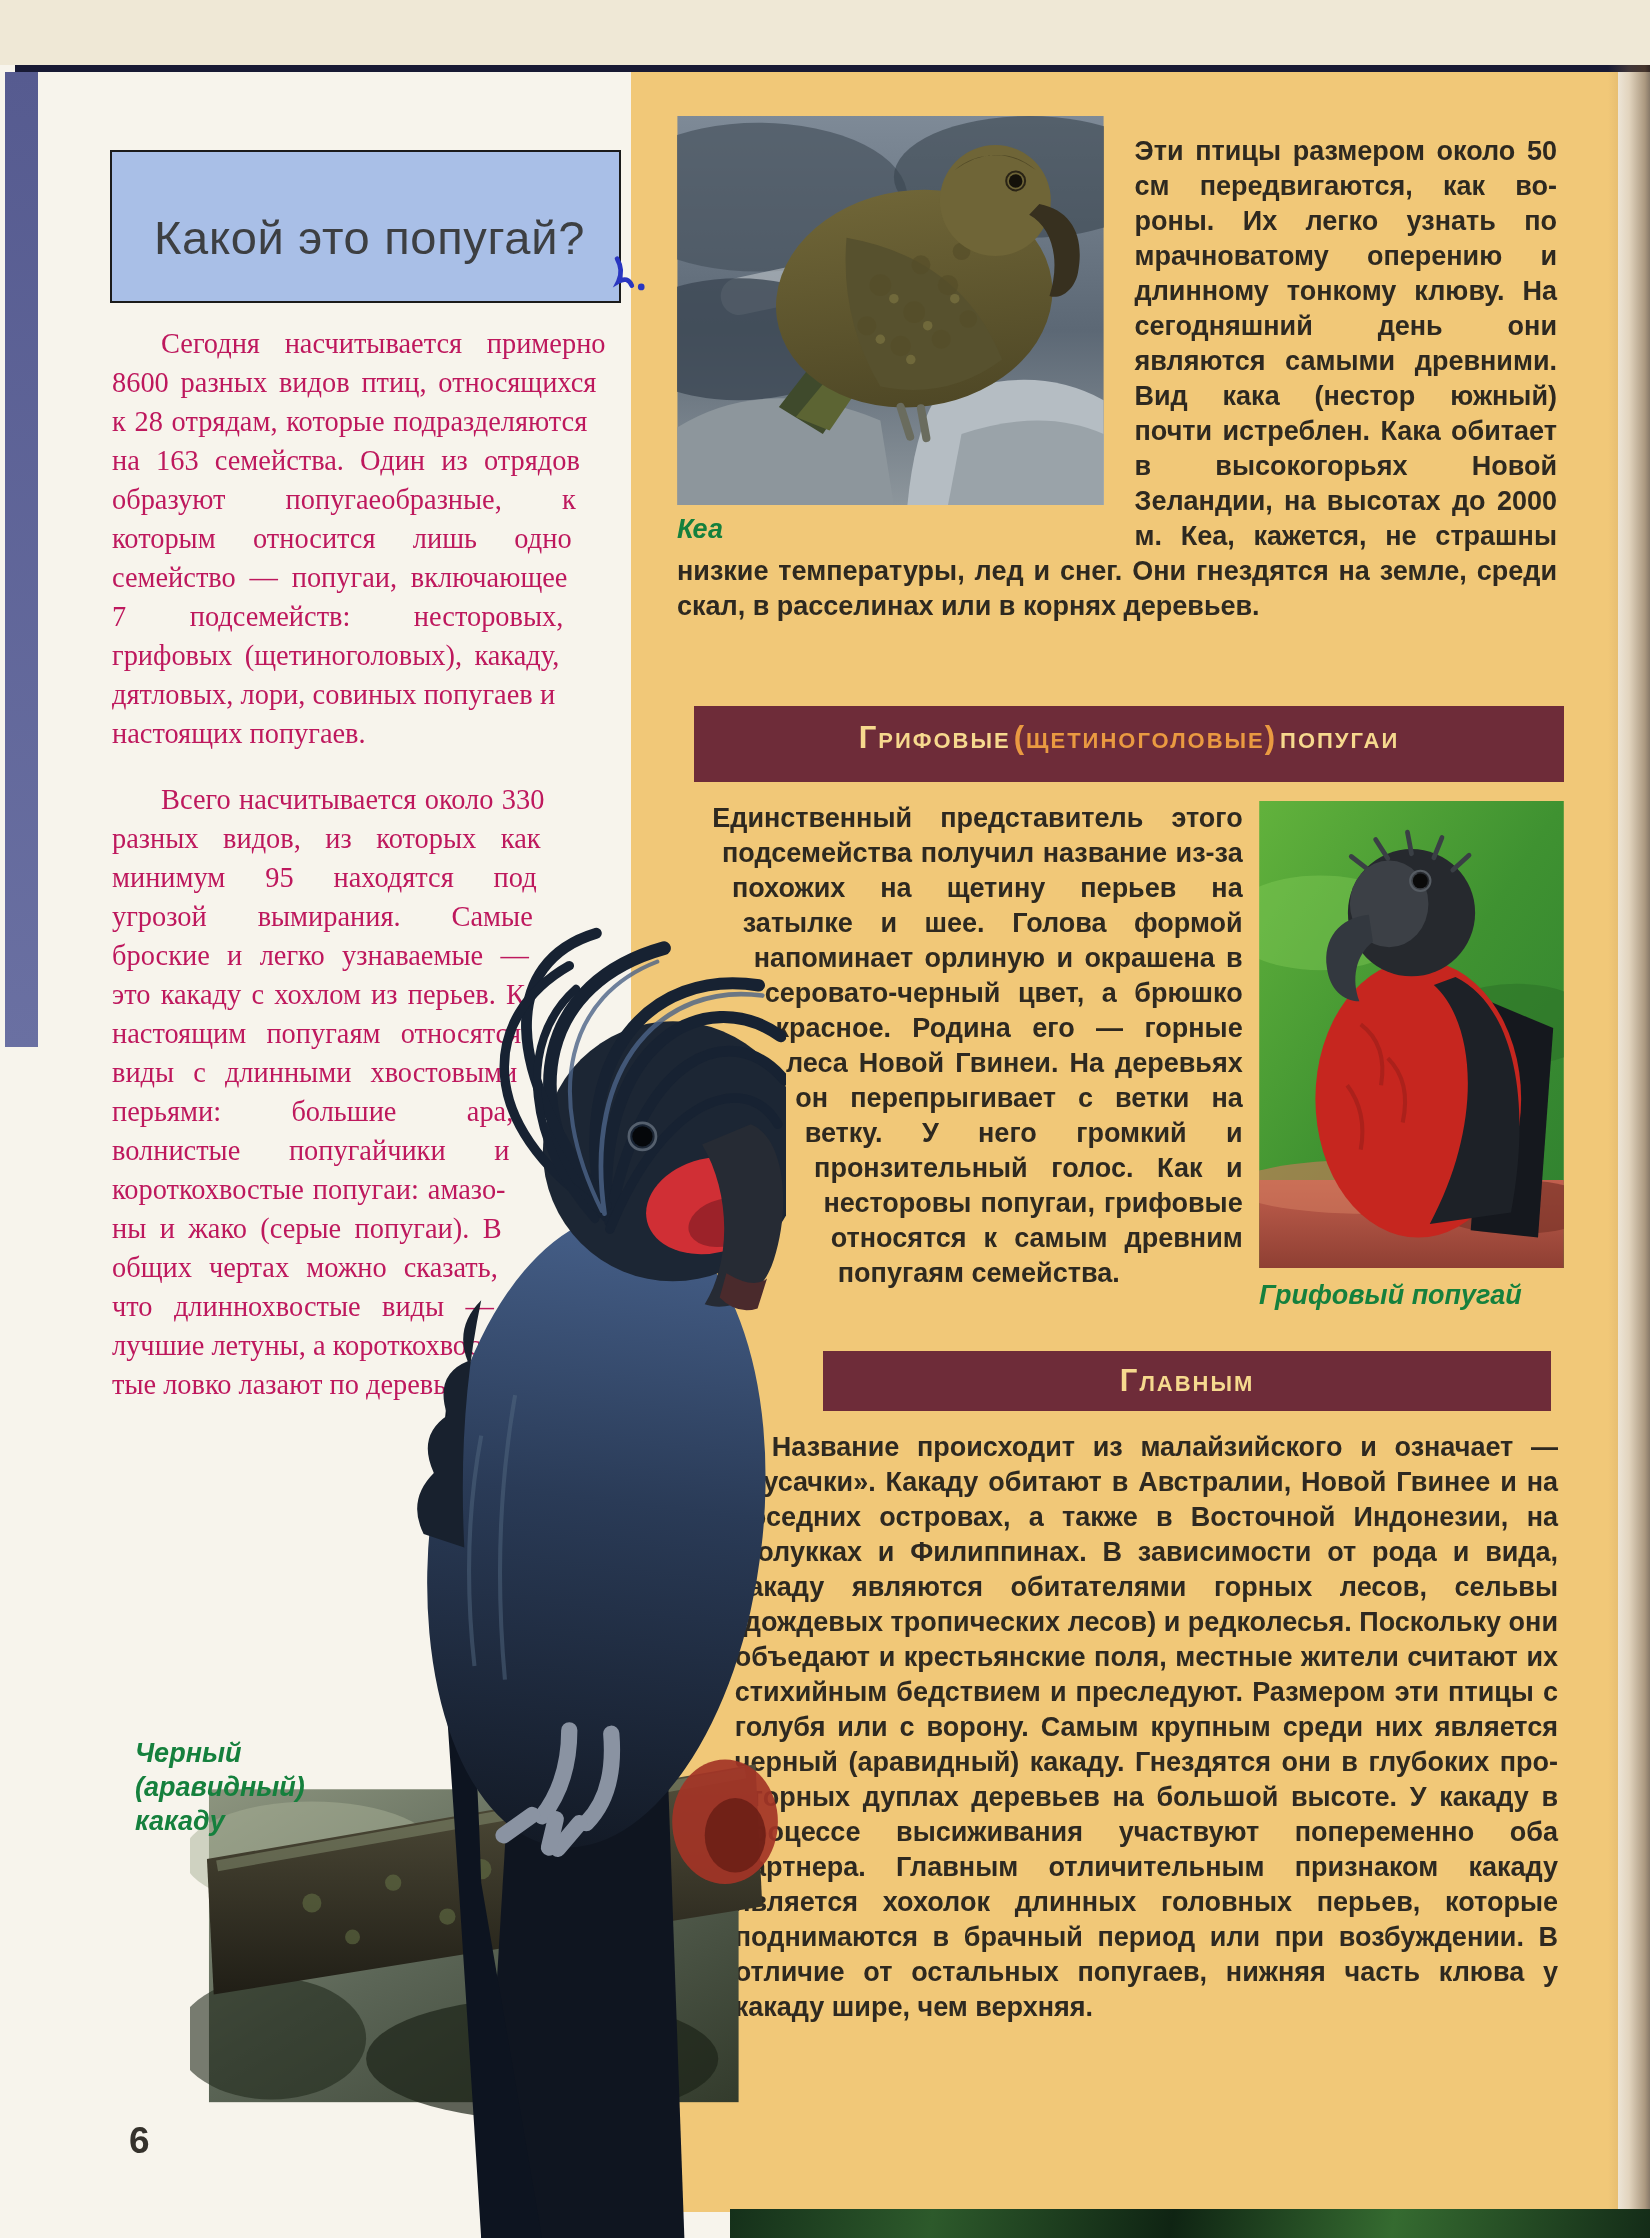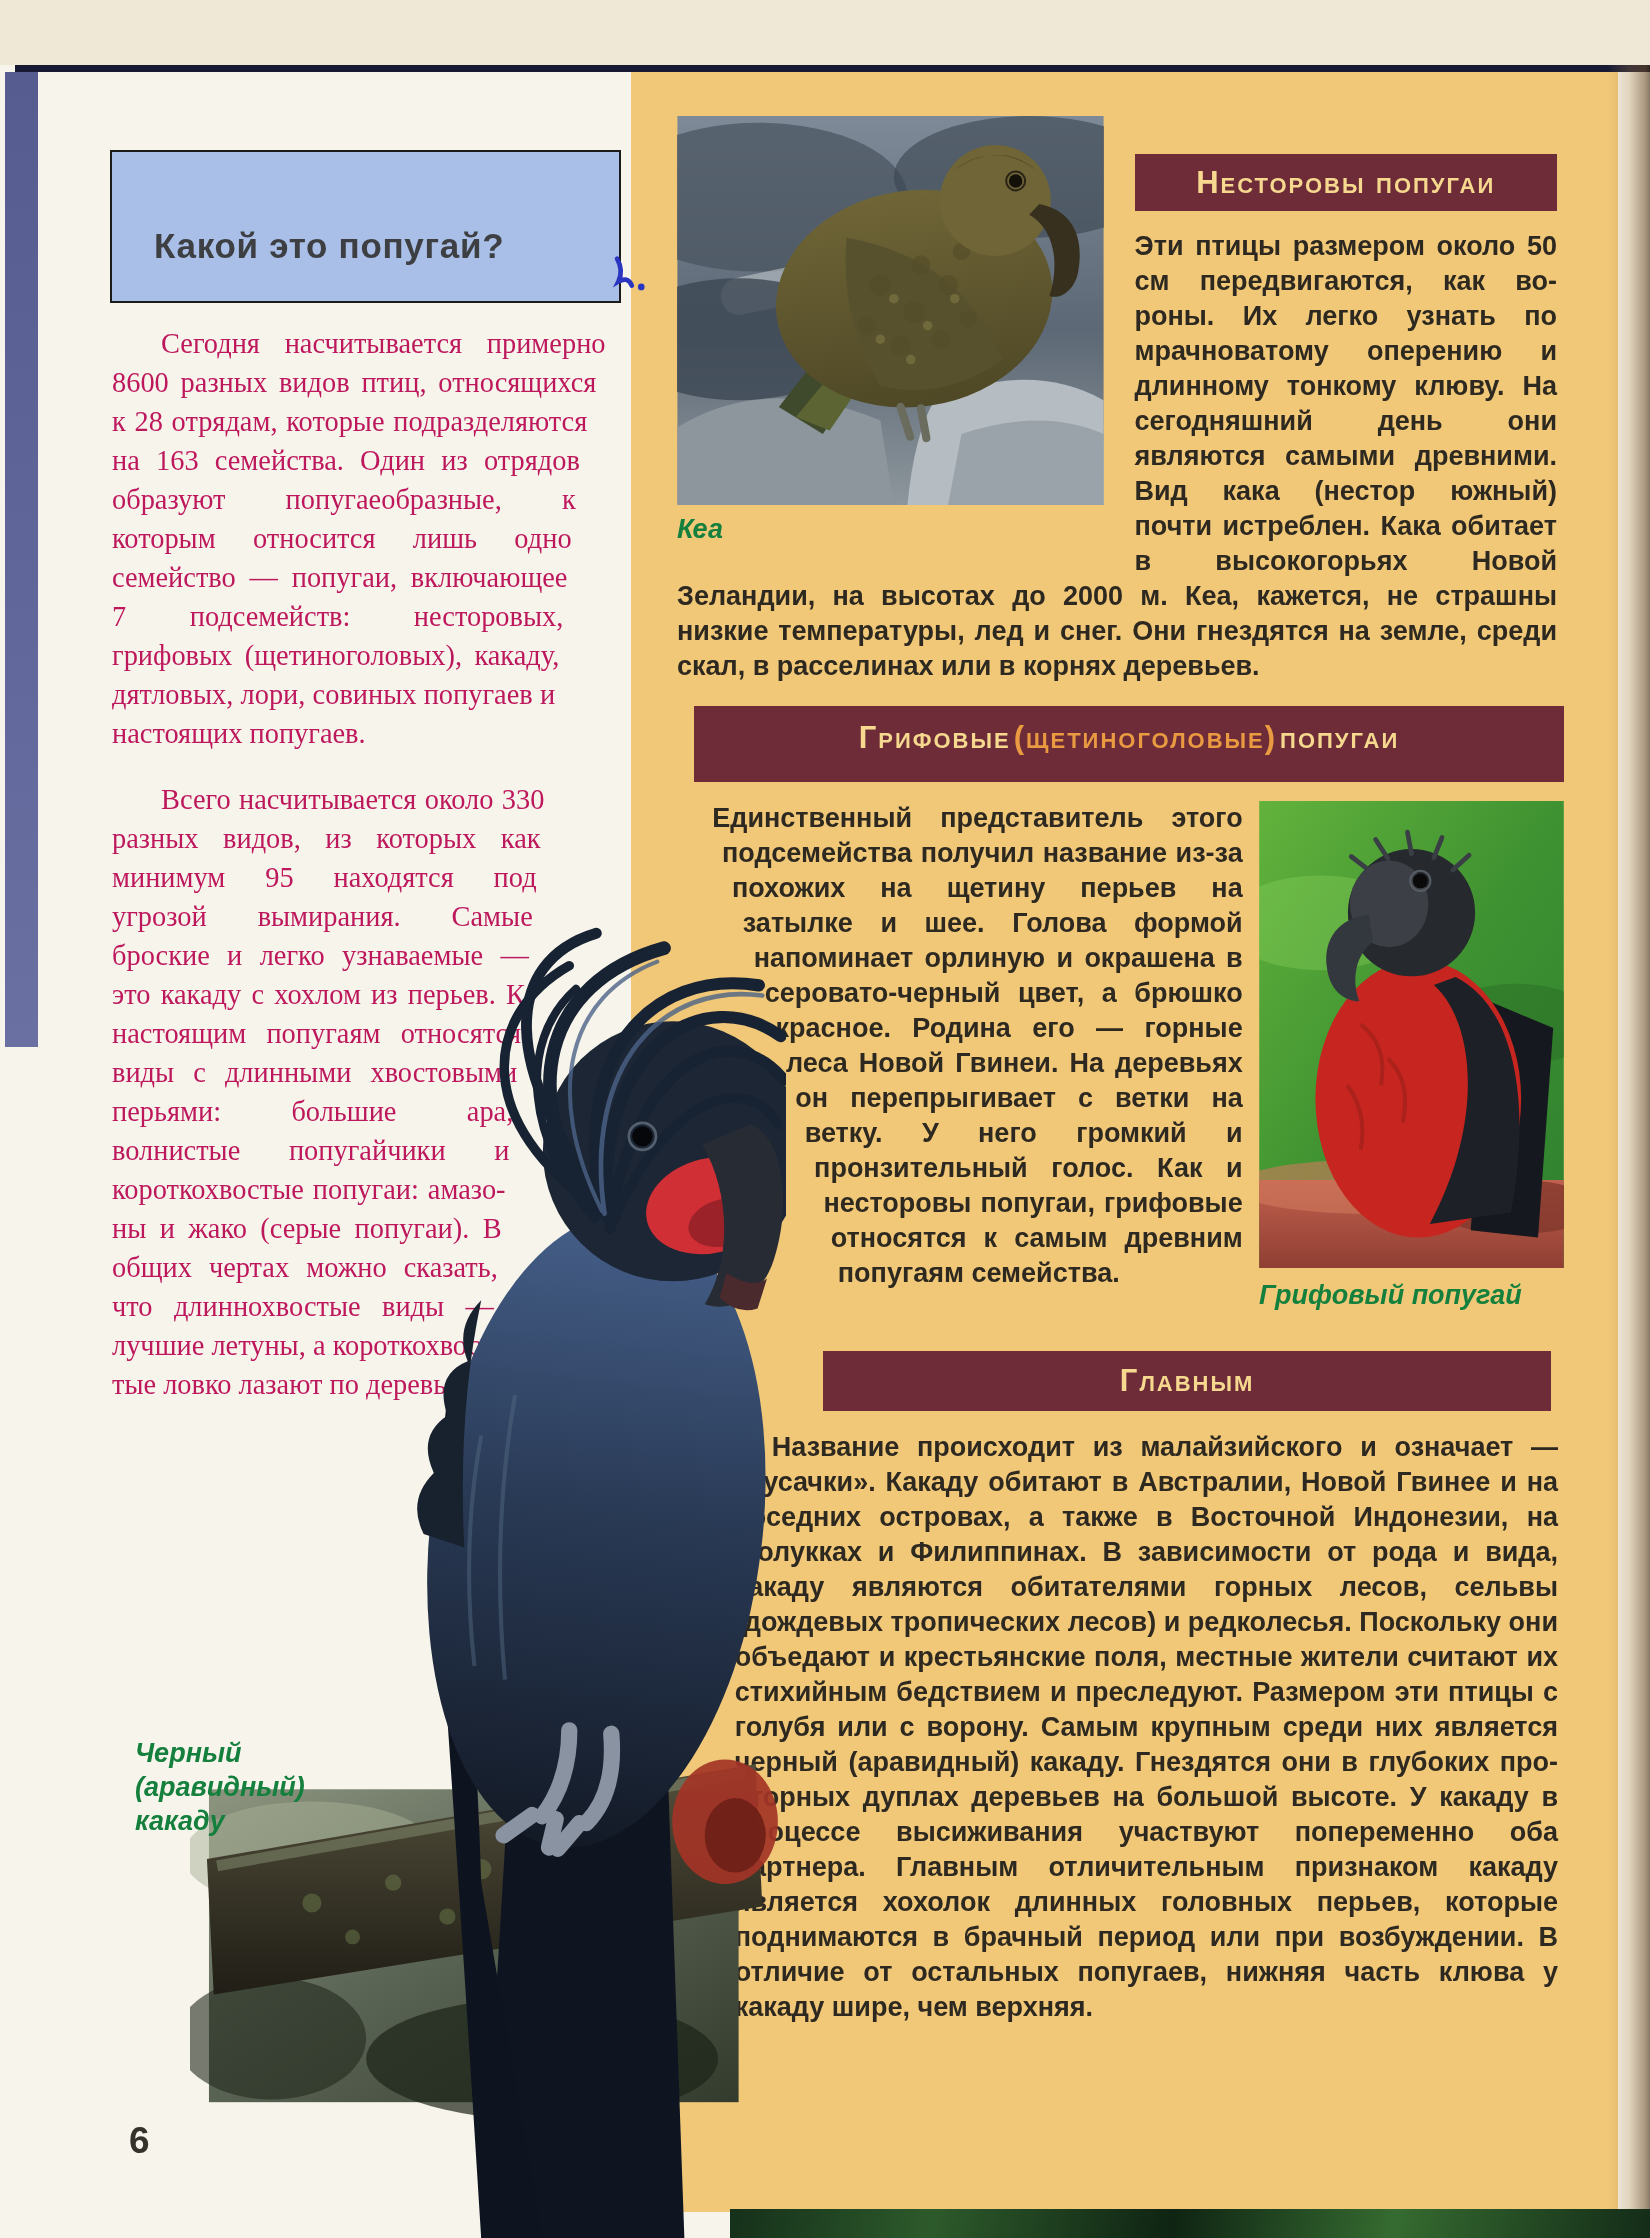--- a/index.html
+++ b/index.html
@@ -11,21 +11,21 @@
   .spine-strip{position:absolute;left:5.4px;top:72px;width:32.5px;height:975px;
         background:linear-gradient(to bottom,#565b90,#6a70a2);}
   .yellow-panel{position:absolute;left:631px;top:72px;width:987px;height:2140px;background:#f1c878;}
   .page-curve{position:absolute;right:0;top:65px;width:42px;height:2174px;
         background:linear-gradient(to right,rgba(170,128,70,0),rgba(170,128,70,.28) 50%,rgba(108,76,38,.55) 88%,rgba(66,45,24,.62));}
   .leaves-strip{position:absolute;left:730px;top:2209px;width:920px;height:30px;
         background:linear-gradient(100deg,#15301a 0%,#2d5a2b 22%,#0f2413 48%,#356b30 72%,#142c18 100%);}
   
   .title-box{position:absolute;left:110px;top:150px;width:511px;height:153px;background:#a9bfe7;
         border:2px solid #1b1b1b;box-sizing:border-box;}
-  .title-box span{position:absolute;left:42px;top:74px;font-size:35px;font-weight:bold;color:#3d3f42;letter-spacing:0.7px;}
+  .title-box span{position:absolute;left:42px;top:58px;font-size:47px;font-weight:normal;color:#3d3f42;letter-spacing:0.7px;}
   .pen-mark{position:absolute;left:609px;top:252px;z-index:4;}
   
   .left-col{position:absolute;left:112px;top:324px;width:511px;z-index:3;
         font-family:"Liberation Serif", serif;font-size:28.4px;line-height:39px;color:#be185d;
         text-align:justify;hyphens:manual;}
   .left-col p{margin:0 0 27px 0;text-indent:49px;}
   .parrot-spacer{float:right;width:169px;height:846px;margin-top:596px;
         shape-outside:polygon(100% 0,80% 10%,62% 30%,45% 50%,28% 70%,10% 90%,0 100%,100% 100%);
         shape-margin:8.1px;}
   .caption{font-style:italic;font-weight:bold;font-size:27px;line-height:34px;color:#15803d;}
@@ -129,23 +129,20 @@
         </g>
         <circle cx="470" cy="125" r="82" fill="#6f6537"></circle>
         <path d="M410,80 Q470,35 530,80 Q500,55 470,58 Q435,58 410,80 Z" fill="#4f4826"></path>
         <path d="M535,130 C585,140 602,180 592,232 C587,257 566,272 550,266 C566,216 556,166 520,146 Z" fill="#37301f"></path>
         <circle cx="500" cy="96" r="10" fill="#14110a"></circle>
         <circle cx="500" cy="96" r="14" fill="none" stroke="#2a2416" stroke-width="3"></circle>
         <path d="M330,430 l14,44 M360,432 l8,44" stroke="#6a6c5e" stroke-width="12" stroke-linecap="round"></path>
       </svg>
       <figcaption class="caption">Кеа</figcaption>
     </figure>
-    <div class="bar bar1">
-      <span>Несторовы попугаи</span>
-    </div>
     <p class="sans">Эти птицы размером около 50 см передвигаются, как во­роны. Их легко узнать по мрачноватому оперению и длинному тонкому клюву. На сегодняшний день они являются самыми древними. Вид кака (нестор южный) почти истреблен. Кака оби­тает в высокогорьях Новой Зеландии, на высотах до 2000 м. Кеа, кажется, не страшны низкие температуры, лед и снег. Они гнездятся на земле, среди скал, в расселинах или в кор­нях деревьев.</p>
   </section>
 
   <section class="sec sec2">
     <div class="bar bar2">
       <span>Грифовые</span>
       <span class="paren">(щетиноголовые)</span>
       <span>попугаи</span>
     </div>
     <div class="sec2body">

